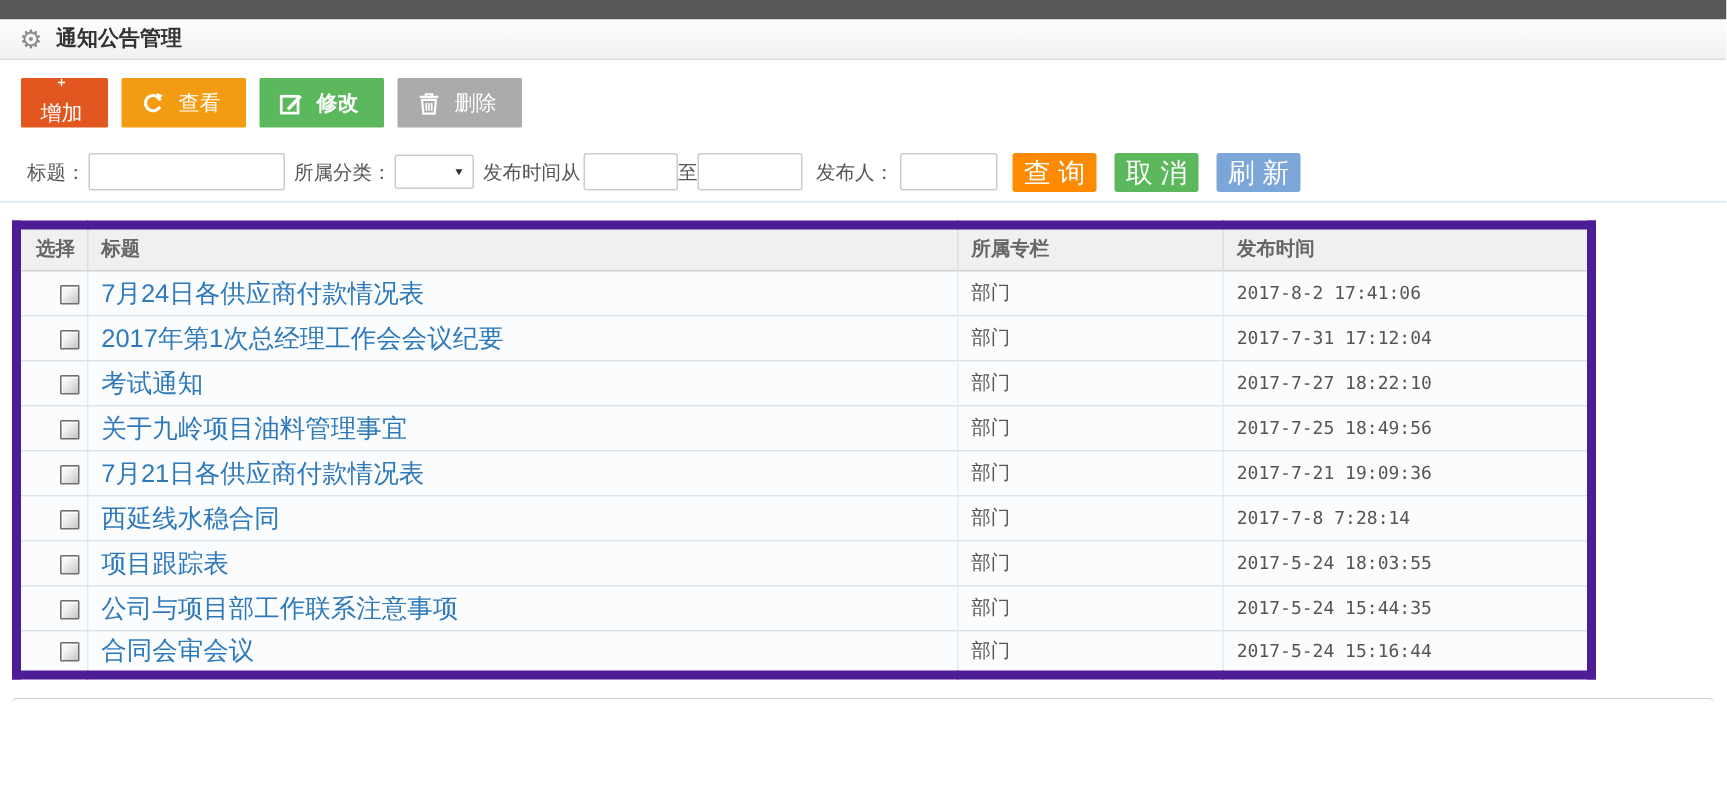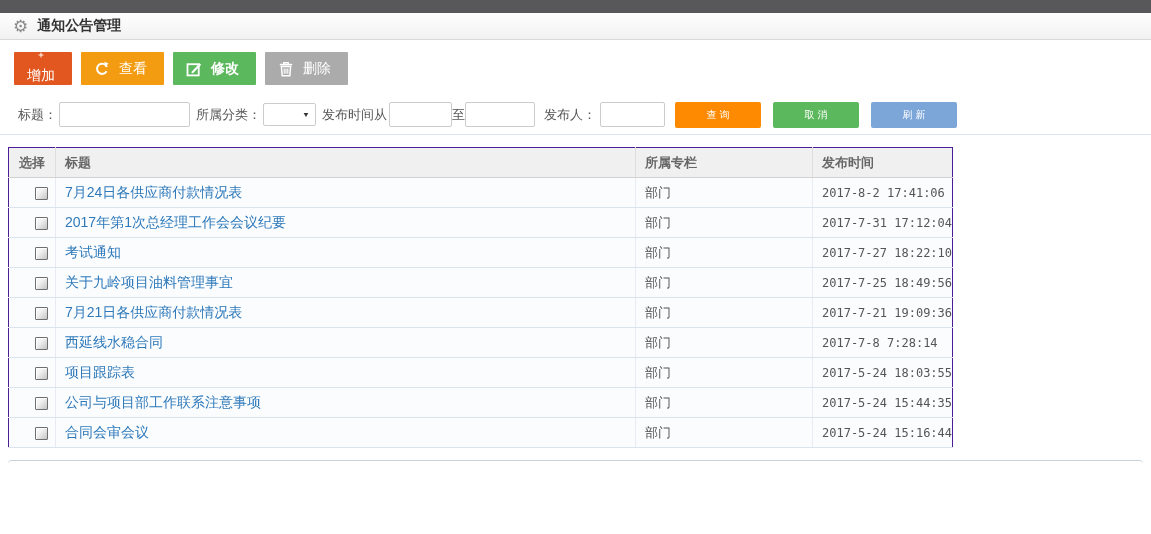--- a/index.html
+++ b/index.html
@@ -49,31 +49,31 @@
     padding-right:5px; margin-left:2px; cursor:pointer;
   }
   .sel-arrow { font-size:8px; color:#333; transform:scaleY(.85); }
   .date-inp { width:63px; margin-left:2px; }
   .date-inp2 { width:70px; }
   .pub-inp { width:65px; margin-left:4px; }
   .lbl-cat { margin-left:6px; }
   .lbl-from { margin-left:6px; }
   .lbl-pub { margin-left:9px; }
   .f-btn {
-    width:86px; height:26px; border:none; border-radius:2px; cursor:pointer;
-    color:#fff; font-size:10px; font-family:inherit; white-space:nowrap;
+    width:56px; height:26px; border:none; border-radius:2px; cursor:pointer;
+    color:#fff; font-size:18px; font-family:inherit; white-space:nowrap;
   }
   .f-search { margin-left:10px; }
   .f-cancel { margin-left:12px; }
   .f-refresh { margin-left:12px; }
 
   
   table.grid {
-    margin:12px 4px 0 8px; width:945px;
-    border-collapse:collapse; border:1px solid #4c1d95;
+    margin:12px 4px 0 8px; width:1056px;
+    border-collapse:collapse; border:6px solid #4c1d95;
     table-layout:fixed;
   }
   .grid th {
     height:30px; background:#f0f0f0; text-align:left;
     font-size:13px; font-weight:bold; color:#666;
     border-right:1px solid #dedede; border-bottom:1px solid #d2d2d2;
     padding:0 0 0 9px;
   }
   .grid th.h-sel { padding-left:10px; }
   .grid td {
@@ -83,21 +83,21 @@
   }
   .grid th:last-child, .grid td:last-child { border-right:none; }
   td.c-sel { padding-left:26px; }
   .cbx {
     display:inline-block; width:13px; height:13px;
     border:1px solid #6f6f6f; border-radius:1px;
     background:linear-gradient(135deg,#ffffff 0%,#f0f0f0 40%,#c4c4c4 100%);
     box-shadow:inset 1px 1px 0 rgba(255,255,255,.85);
     vertical-align:middle; cursor:pointer;
   }
-  a.lnk { color:#2e79ba; text-decoration:none; font-size:14px; }
+  a.lnk { color:#2e79ba; text-decoration:none; font-size:17px; }
   td.c-col { color:#555; }
   td.c-time { font-family:"DejaVu Sans Mono", monospace; font-size:12px; color:#555; }
 
   .bottom-rule {
     margin:12px 8px 0 8px; height:6px;
     border-top:1px solid #c9d2da; border-radius:4px 4px 0 0;
   }
 </style>
 </head>
 <body>

